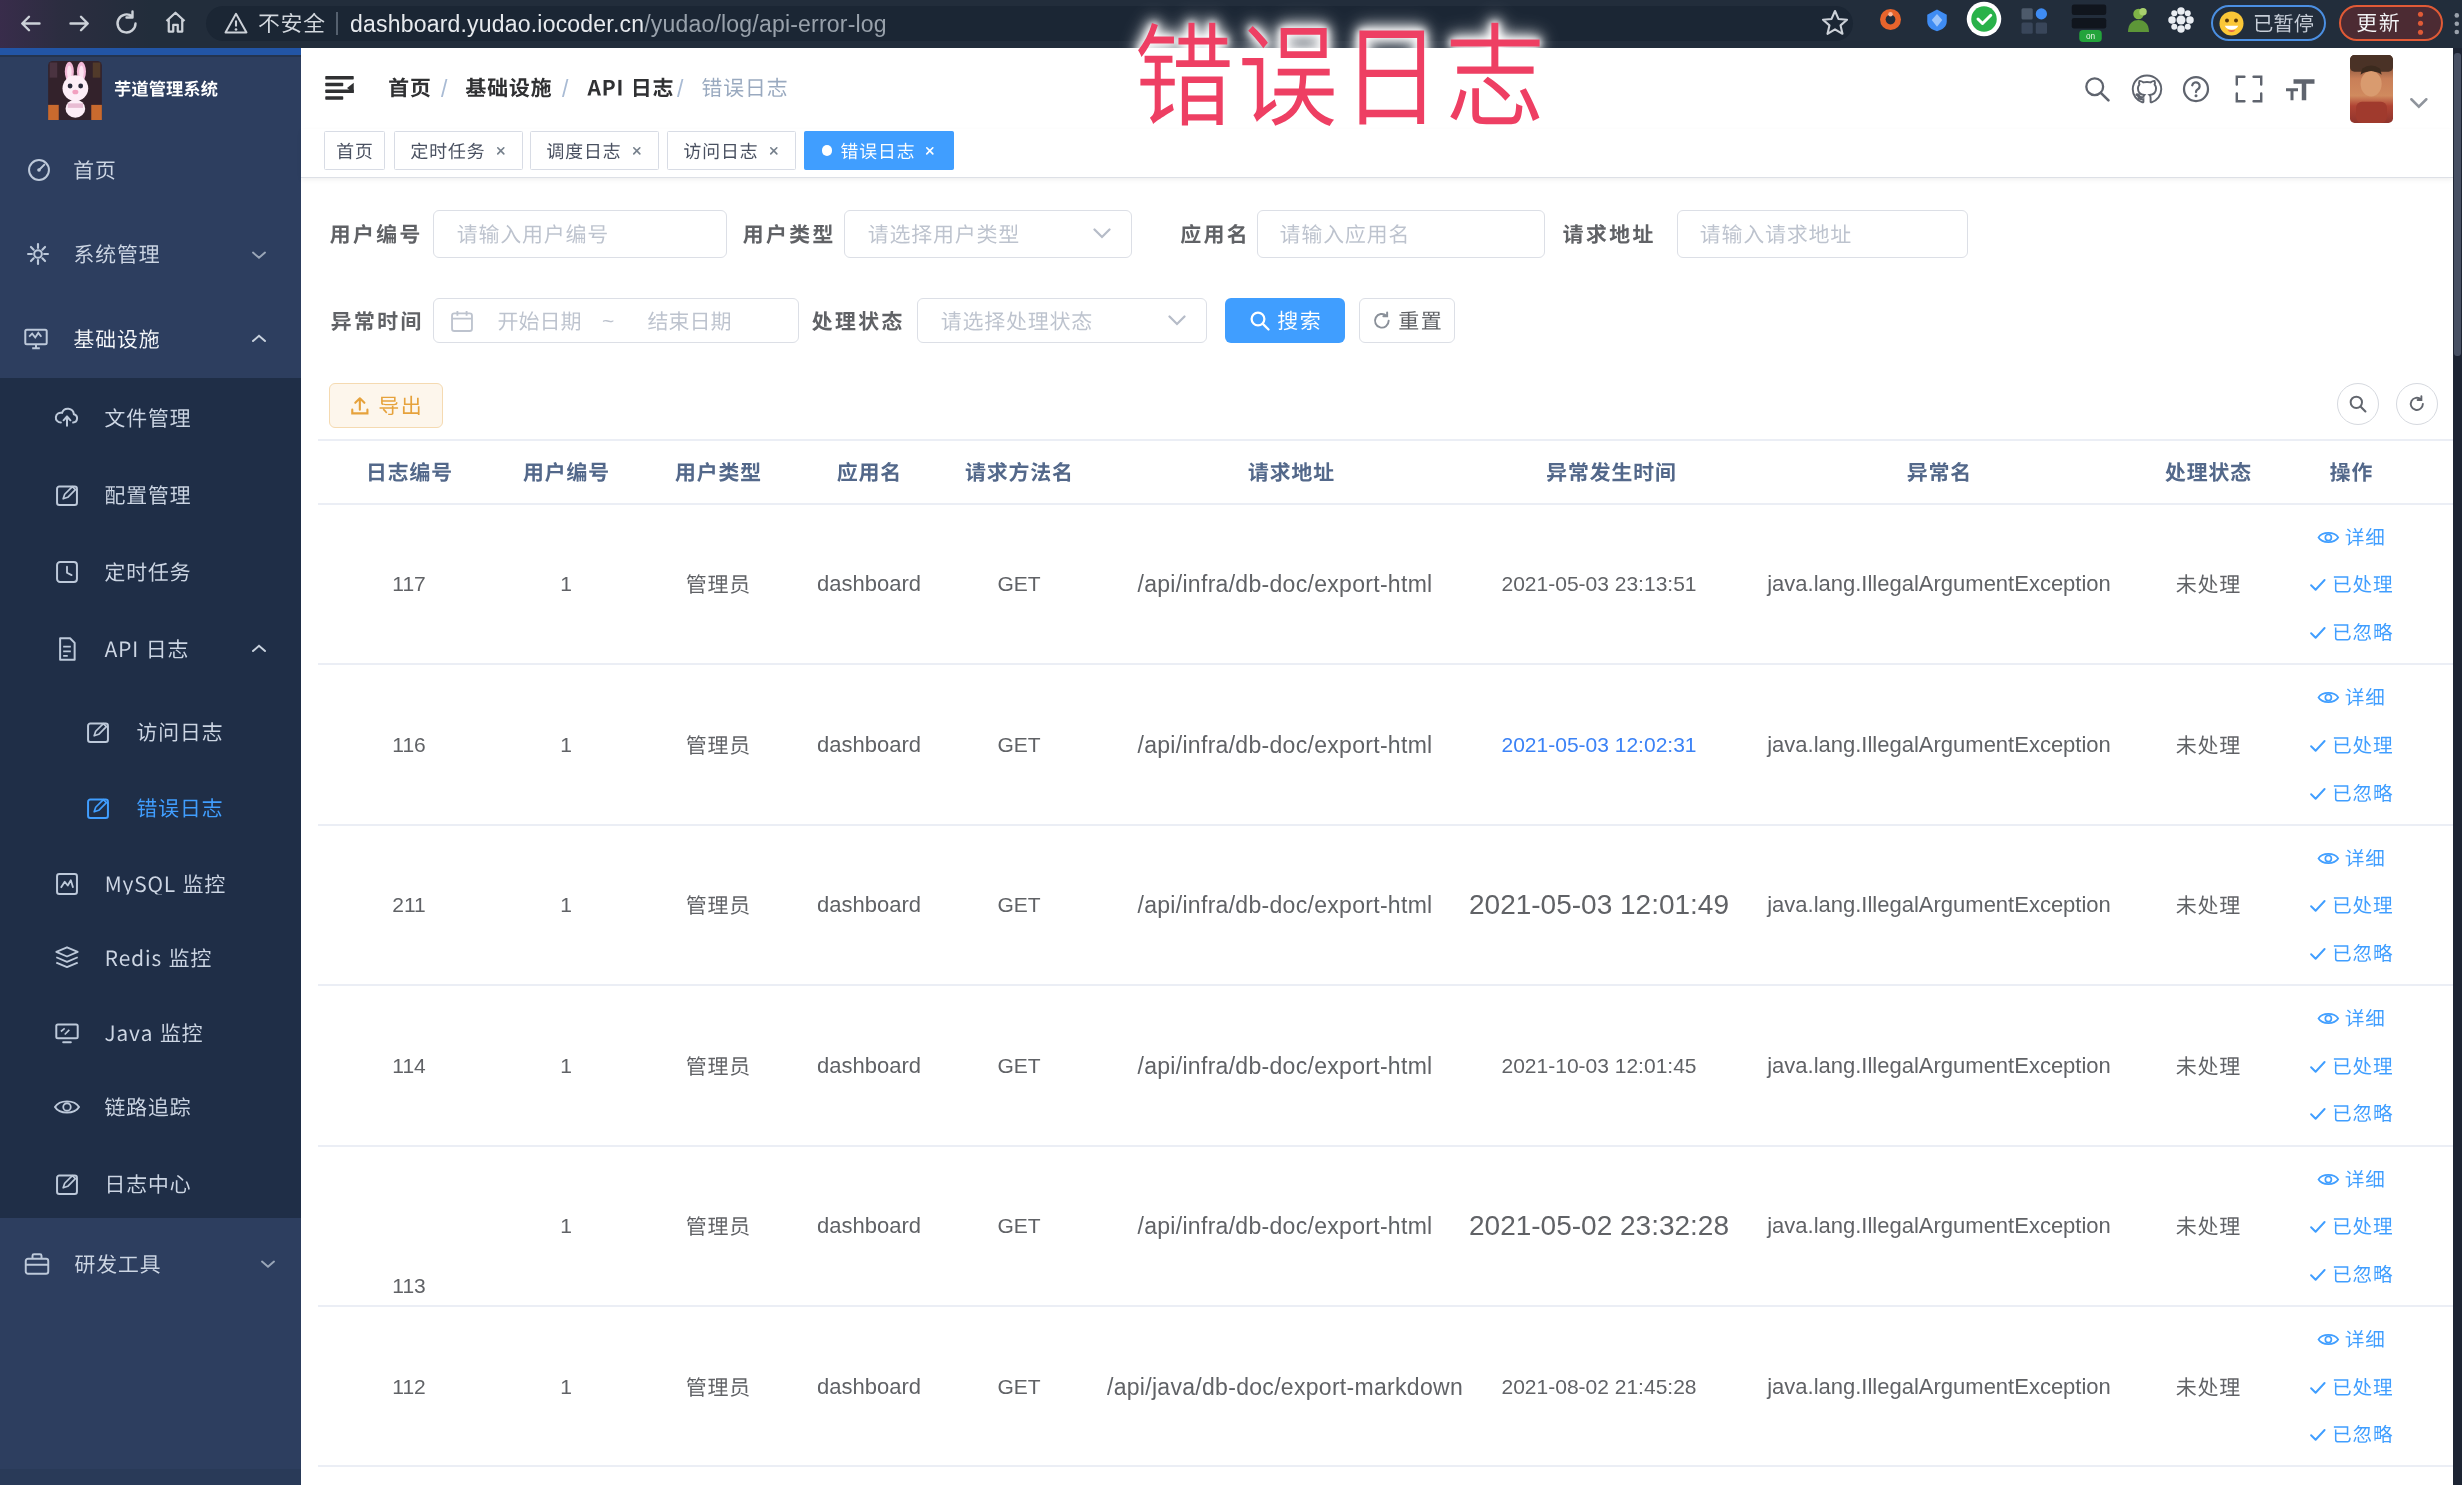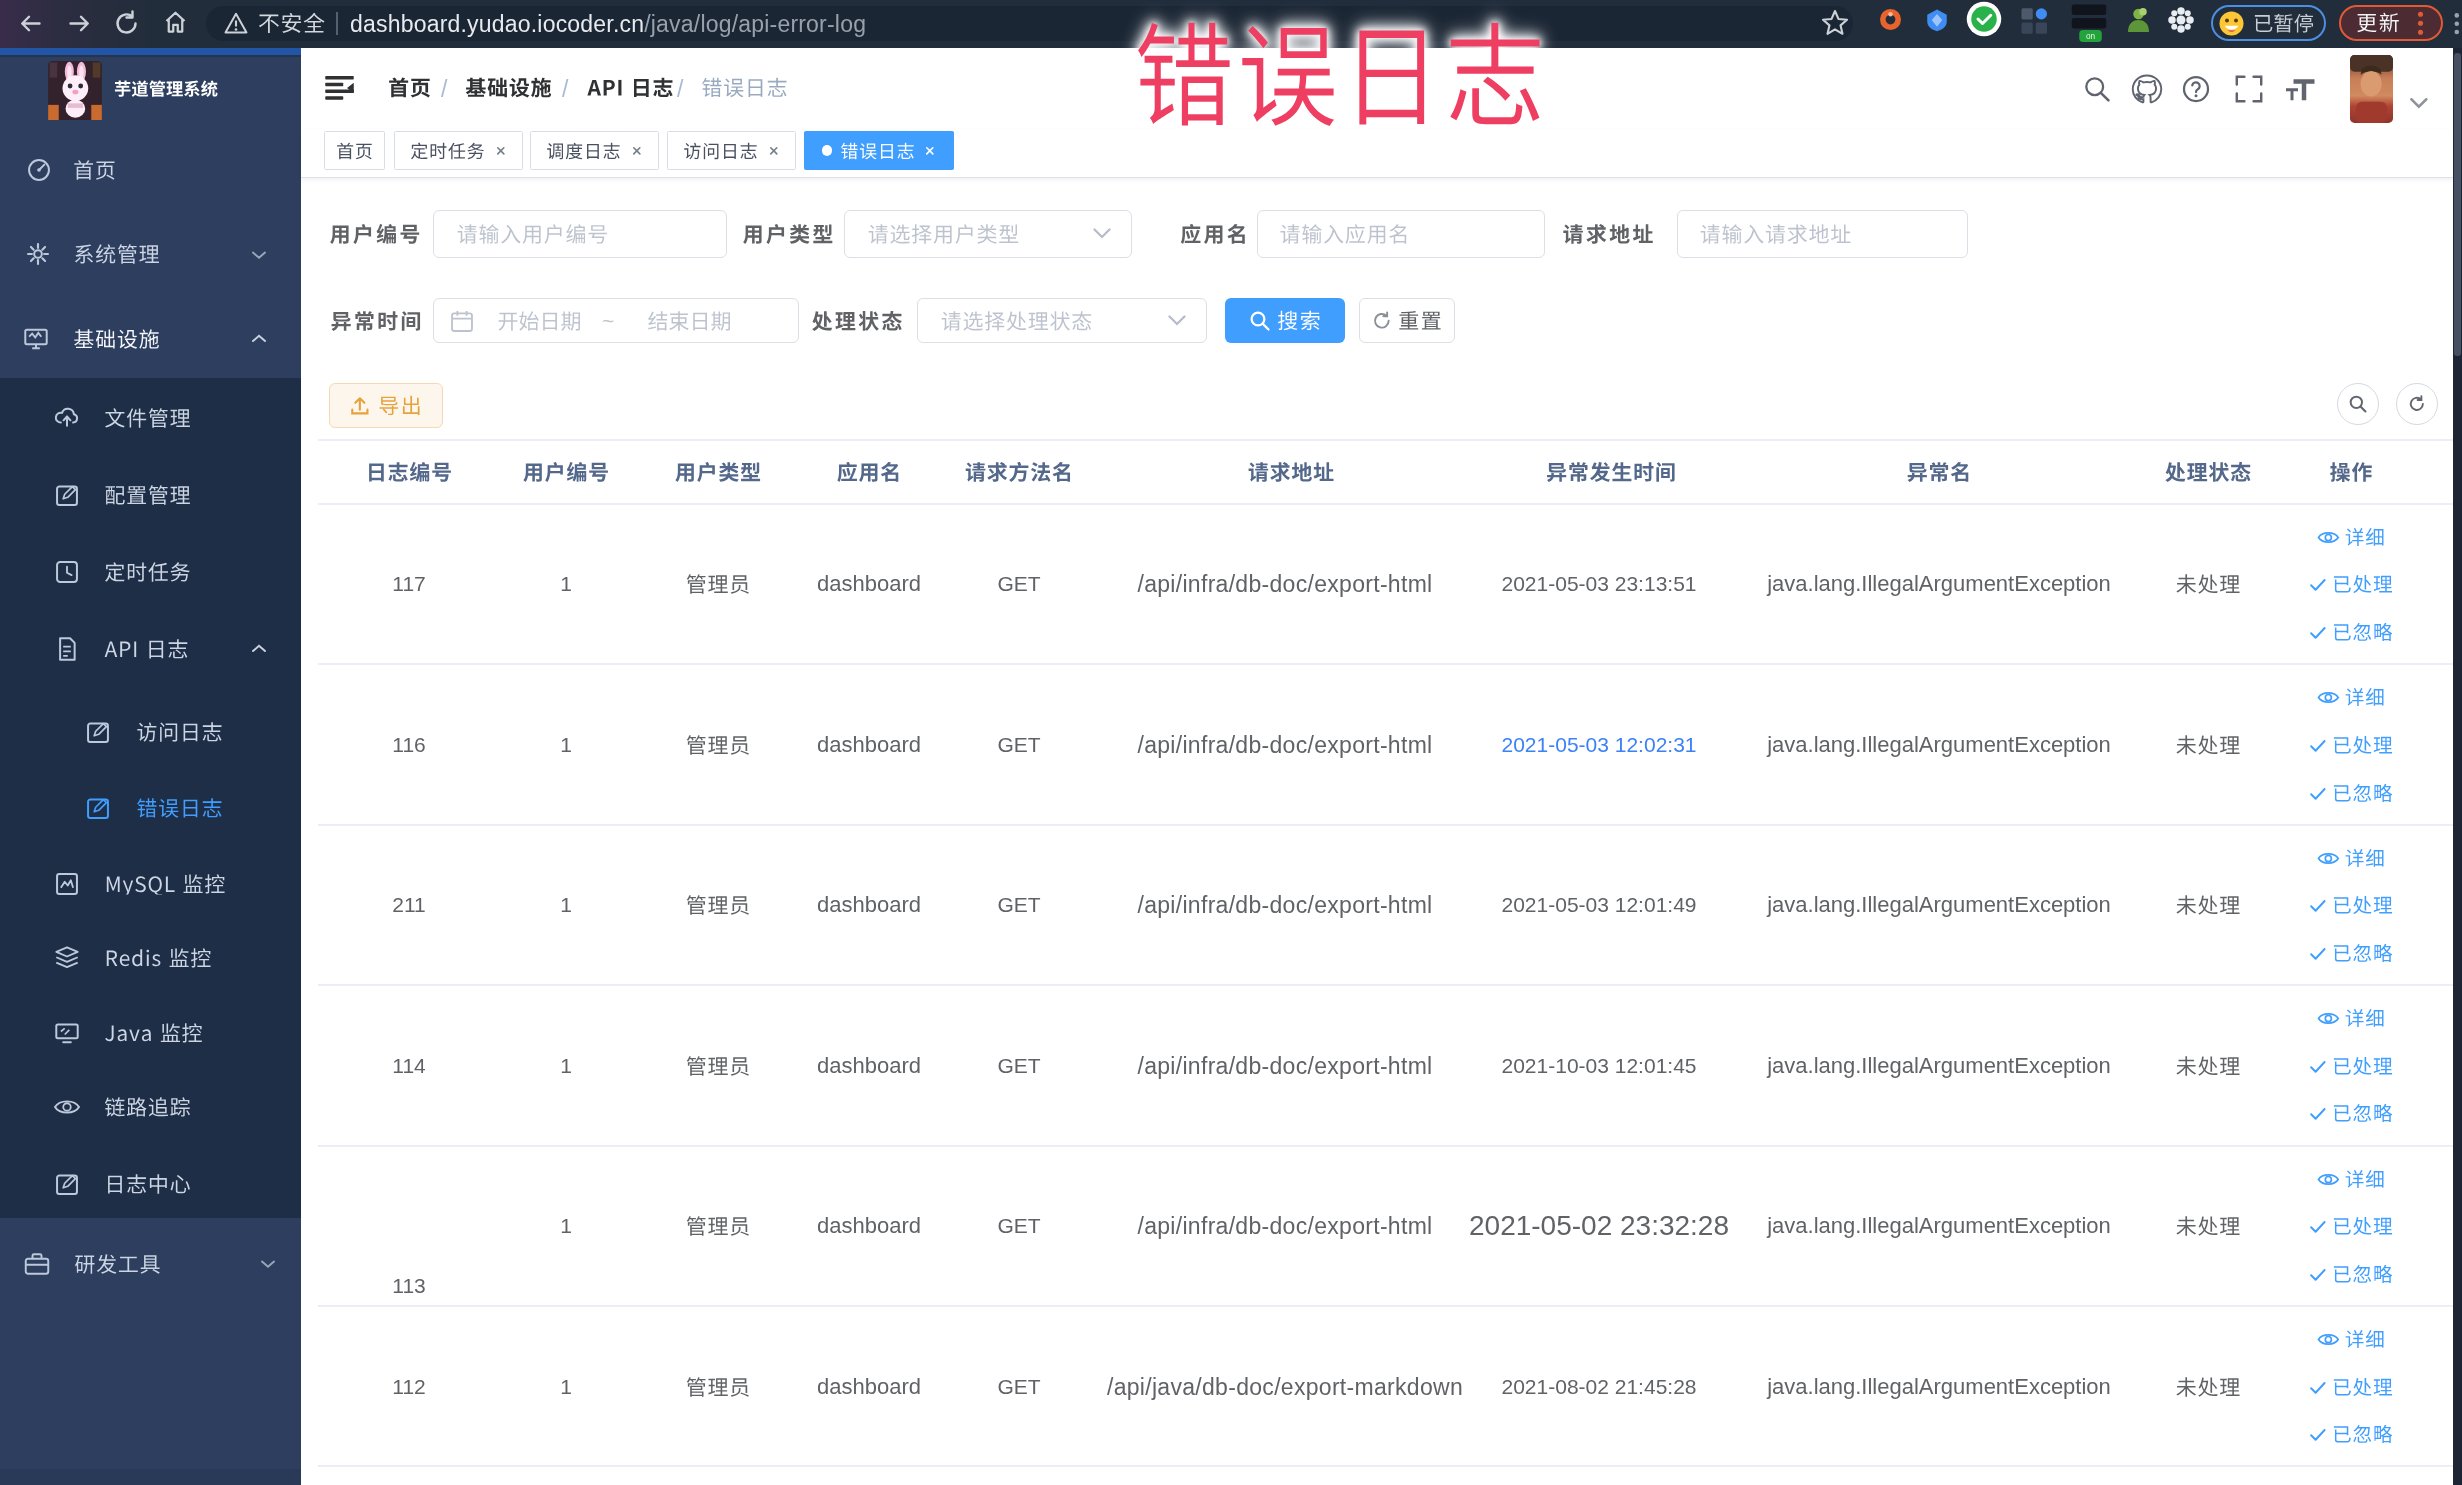--- a/index.html
+++ b/index.html
@@ -41,21 +41,21 @@
     </svg>
   </div>
 <div class="ab" style="left:258px;top:12px">
     <svg style="width:67px;height:22px;" viewBox="0 -880 3069 1000" fill="#d3d8de">
       <use href="#g0"></use>
       <use href="#g1" x="1034"></use>
       <use href="#g2" x="2069"></use>
     </svg>
   </div>
 <div class="ab" style="left:336px;top:12px;width:1.5px;height:23px;background:#55606e"></div>
-<div class="ab" style="left:350px;top:23.5px;transform:translateY(-50%);font-size:23px;color:#e7eaee;letter-spacing:0.2px;white-space:nowrap">dashboard.yudao.iocoder.cn<span style="color:#98a1ab">/java/log/api-error-log</span></div>
+<div class="ab" style="left:350px;top:23.5px;transform:translateY(-50%);font-size:23px;color:#e7eaee;letter-spacing:0.2px;white-space:nowrap">dashboard.yudao.iocoder.cn<span style="color:#98a1ab">/yudao/log/api-error-log</span></div>
 <div class="ab" style="left:1820px;top:8.3px">
     <svg width="30" height="30" viewBox="0 0 40 40" style="">
       <path d="M20 4 L24.6 14.6 L36 15.6 L27.4 23.2 L30 34.4 L20 28.4 L10 34.4 L12.6 23.2 L4 15.6 L15.4 14.6 Z" stroke="#ccd1d8" stroke-width="2.8" fill="none" stroke-linejoin="round"></path>
     </svg>
   </div>
 <div class="ab" style="left:1877px;top:6px">
     <svg width="27" height="27" viewBox="0 0 36 36" style="">
       <circle cx="18" cy="18" r="14" fill="#e8642c"></circle>
       <circle cx="18" cy="18" r="6.5" fill="#222d3b"></circle>
       <circle cx="18" cy="11" r="3" fill="#f9b69a"></circle>
@@ -968,21 +968,21 @@
 <div class="ab cc" style="left:718px;top:905px">
     <svg style="width:65px;height:21px;" viewBox="0 -880 3071 1000" fill="#606266">
       <use href="#g18"></use>
       <use href="#g19" x="1036"></use>
       <use href="#g133" x="2071"></use>
     </svg>
   </div>
 <div class="ab cc" style="left:869px;top:905px"><span style="font-size:22px;color:#606266">dashboard</span></div>
 <div class="ab cc" style="left:1019px;top:905px"><span style="font-size:21px;color:#606266">GET</span></div>
 <div class="ab cc" style="left:1285px;top:905px"><span style="font-size:23px;letter-spacing:0.3px;color:#606266;white-space:nowrap">/api/infra/db-doc/export-html</span></div>
-<div class="ab cc" style="left:1599px;top:905px"><span style="font-size:21px;color:#606266;white-space:nowrap">2021-05-03 12:01:49</span></div>
+<div class="ab cc" style="left:1599px;top:905px"><span style="font-size:28px;color:#606266;white-space:nowrap">2021-05-03 12:01:49</span></div>
 <div class="ab cc" style="left:1939px;top:905px"><span style="font-size:22px;color:#606266;white-space:nowrap">java.lang.IllegalArgumentException</span></div>
 <div class="ab cc" style="left:2208px;top:905px">
     <svg style="width:65px;height:21px;" viewBox="0 -880 3071 1000" fill="#606266">
       <use href="#g134"></use>
       <use href="#g119" x="1036"></use>
       <use href="#g19" x="2071"></use>
     </svg>
   </div>
 <div class="ab cc row" style="left:2351px;top:858px">
     <svg width="23" height="16.7" viewBox="0 0 30 22" style="margin-right:5.3px">

